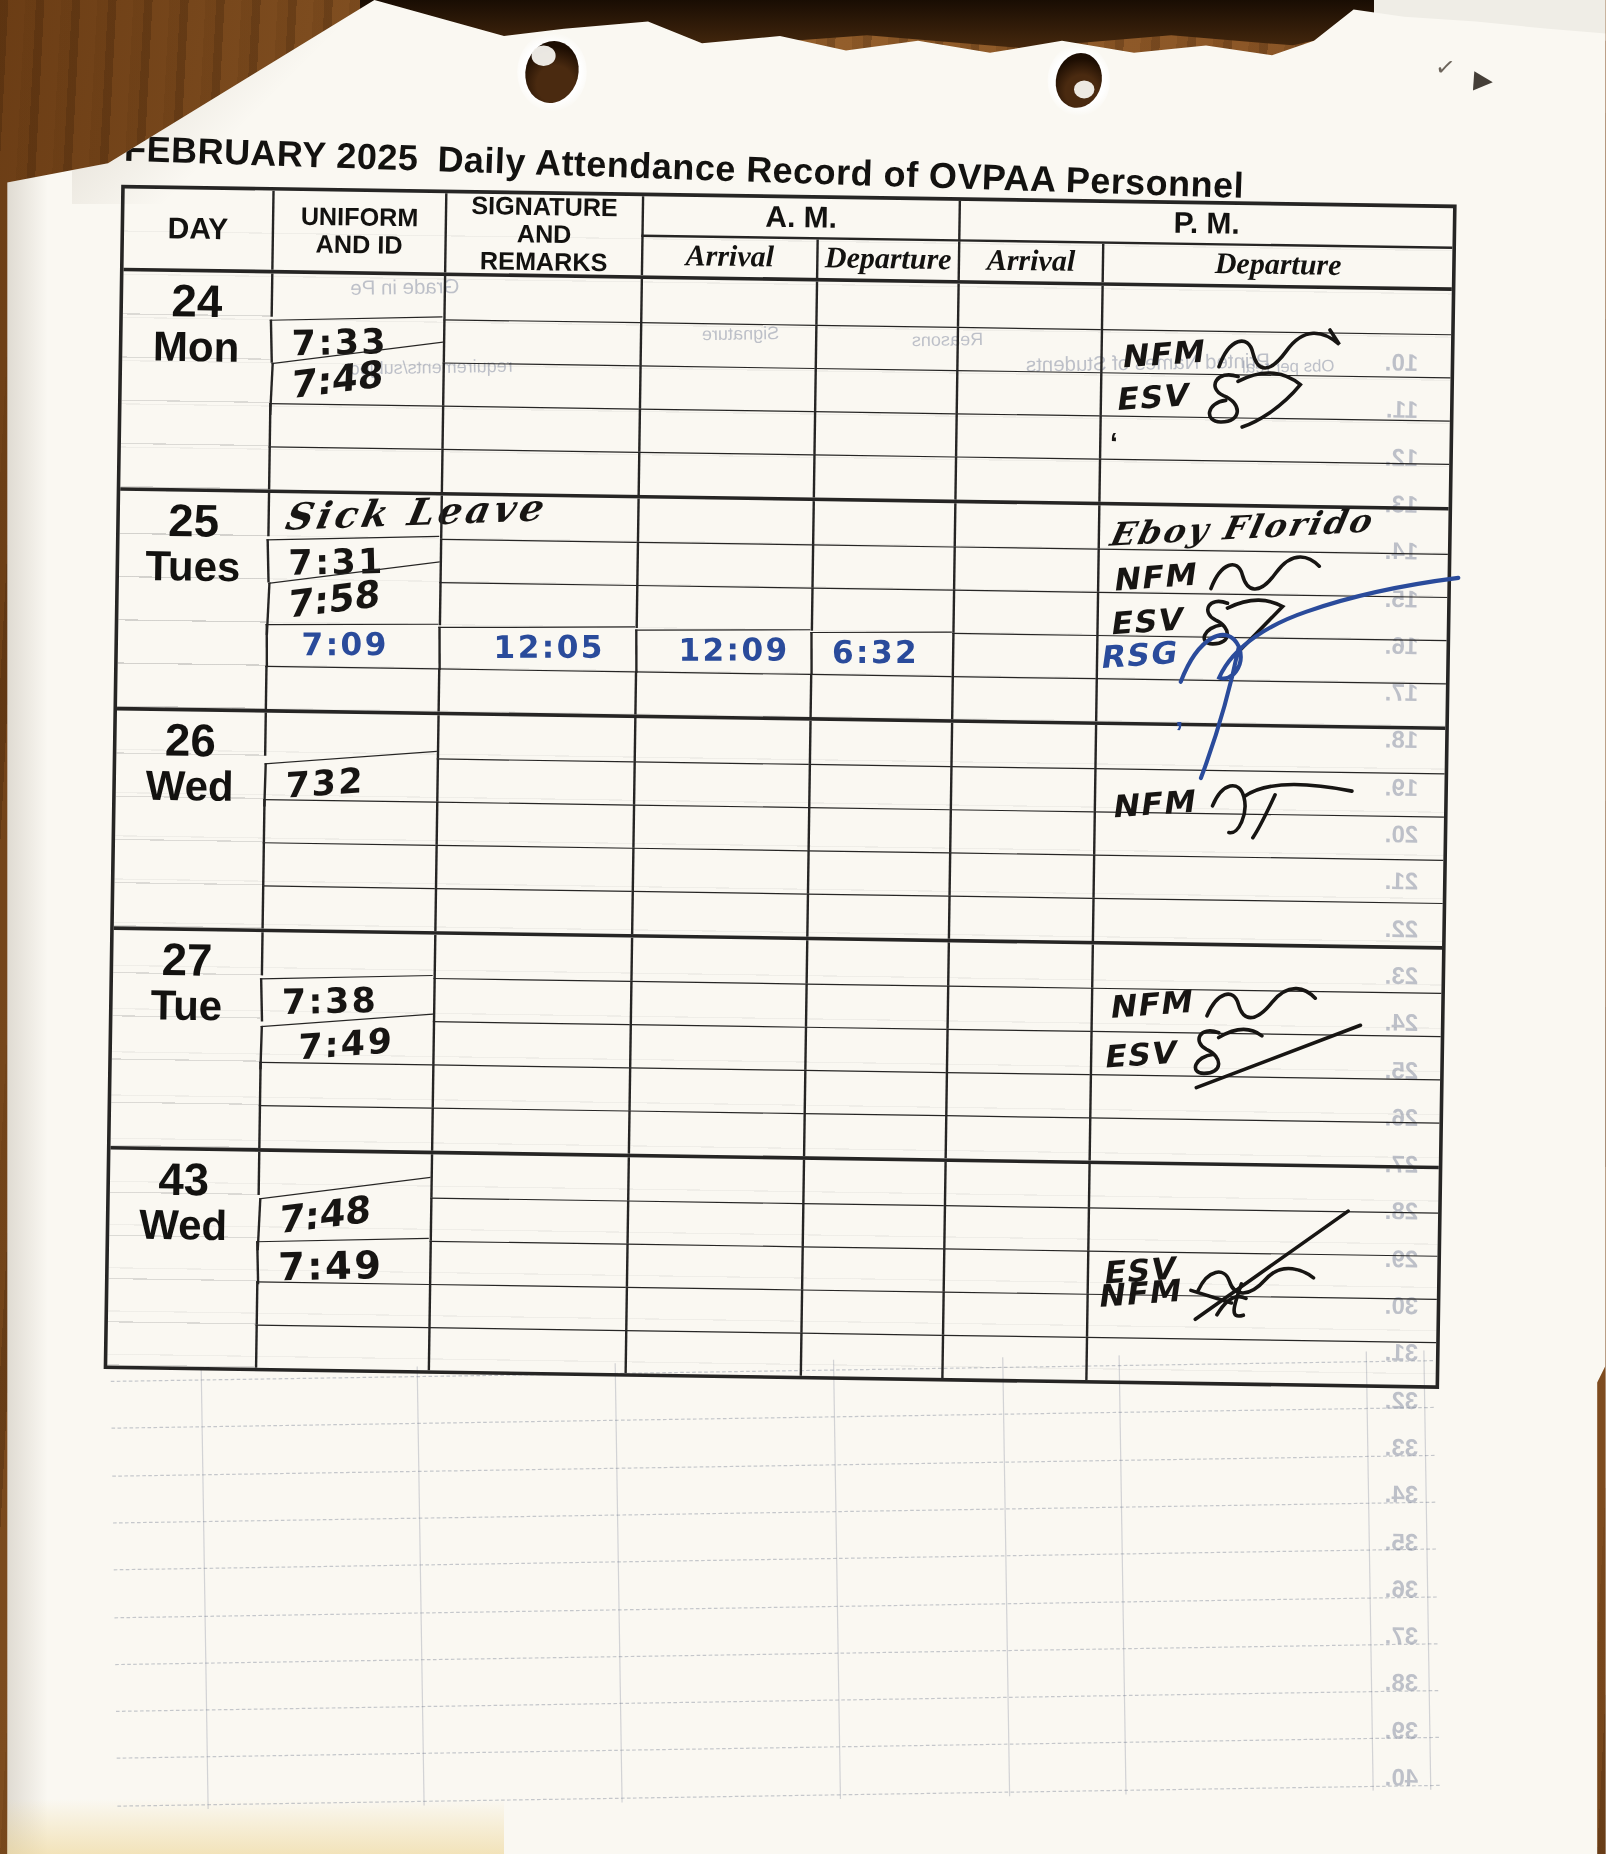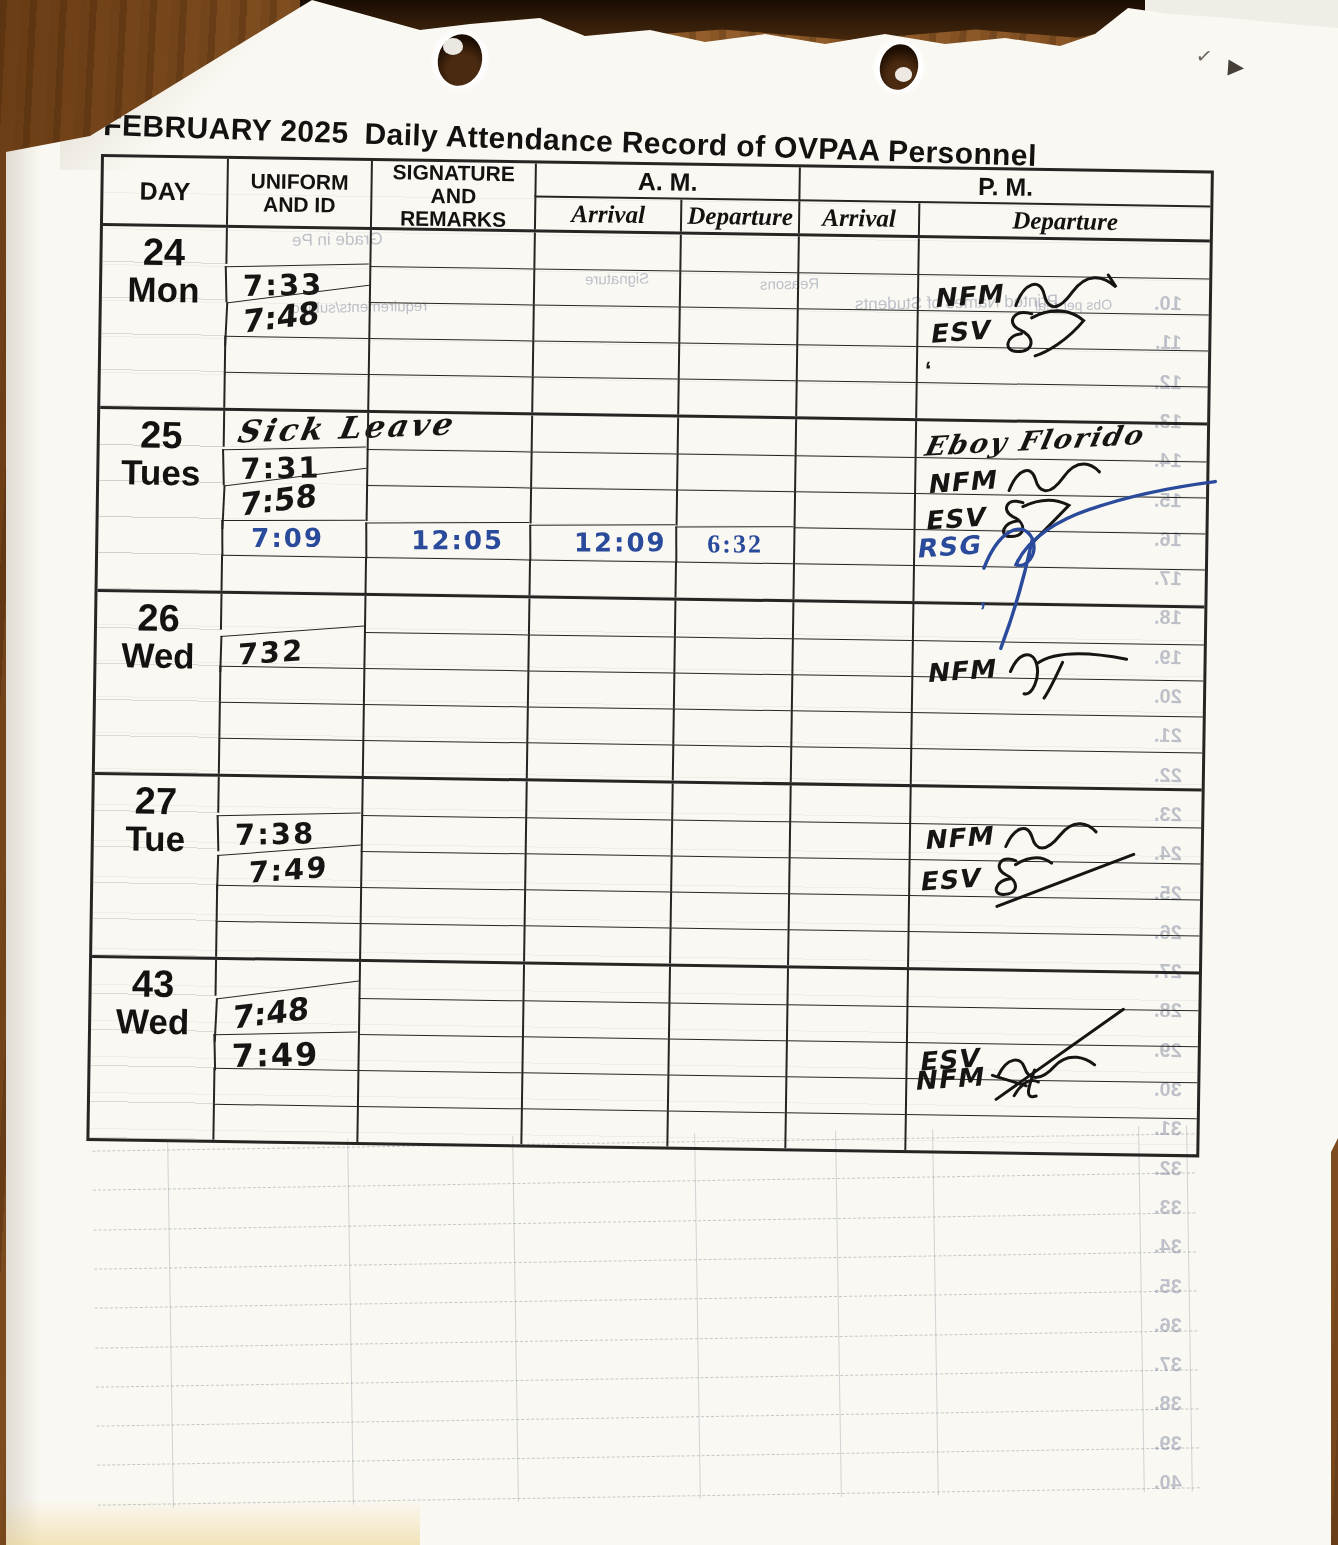--- a/index.html
+++ b/index.html
@@ -276,22 +276,22 @@
         <div class="c"></div>
         <div class="c"></div>
       <div class="c hw scrawl">7:58</div>
         <div class="c"></div>
         <div class="c"></div>
         <div class="c"></div>
         <div class="c"></div>
         <div class="c"></div>
       <div class="c hw blue-ink">7:09</div>
         <div class="c hw blue-ink" style="padding-left:44px;">12:05</div>
-        <div class="c hw blue-ink" style="padding-left:34px;text-align:center;">12:09</div>
-        <div class="c hw blue-ink" style="padding-left:30px;font-family:Liberation Serif, serif;">6:32</div>
+        <div class="c hw blue-ink" style="padding-left:34px;">12:09</div>
+        <div class="c hw blue-ink" style="padding-left:16px;">6:32</div>
         <div class="c"></div>
         <div class="c"></div>
       <div class="c"></div>
         <div class="c"></div>
         <div class="c"></div>
         <div class="c"></div>
         <div class="c"></div>
         <div class="c"></div>
       <div class="sigs">
         <div class="sig-entry" style="left:8px;top:2px;">

